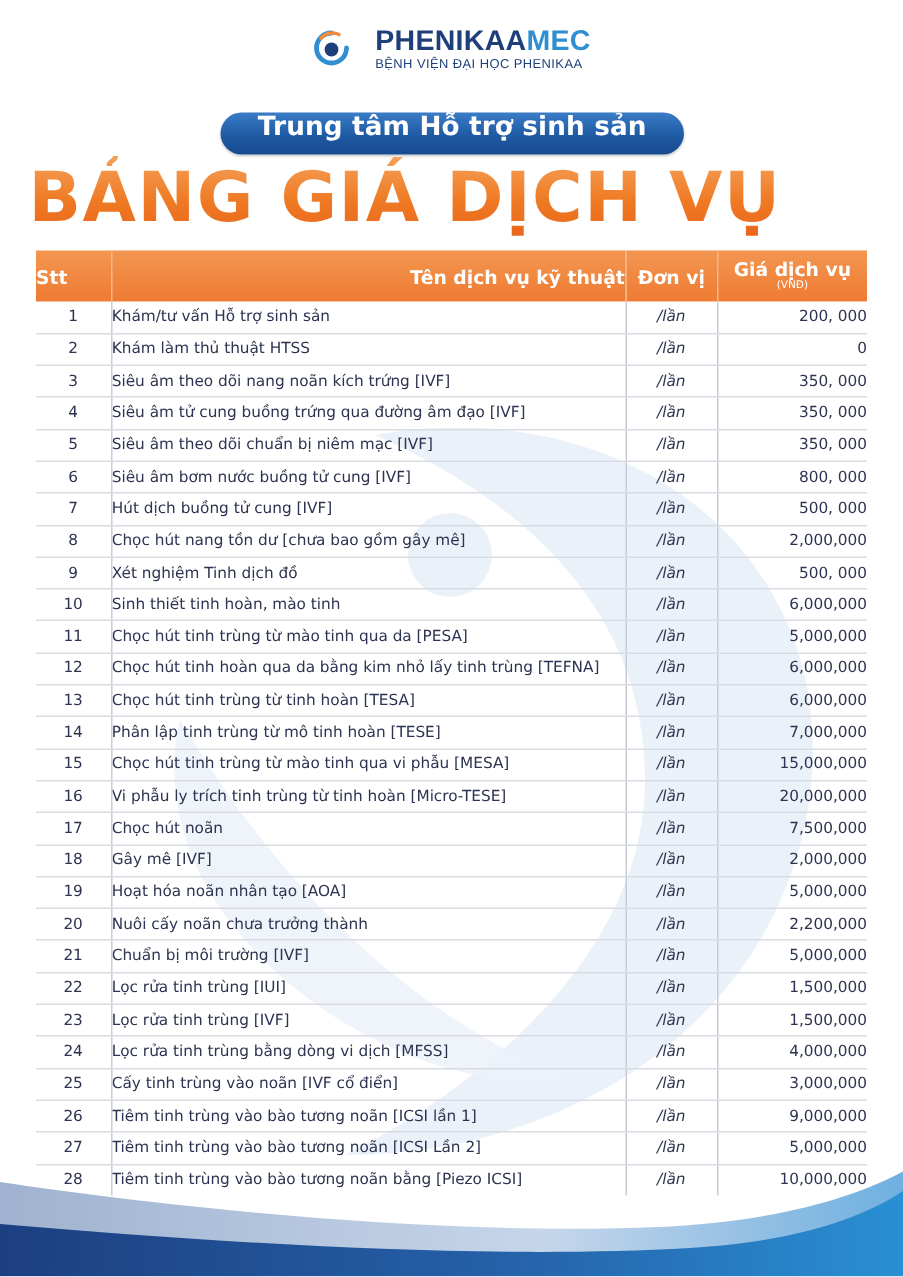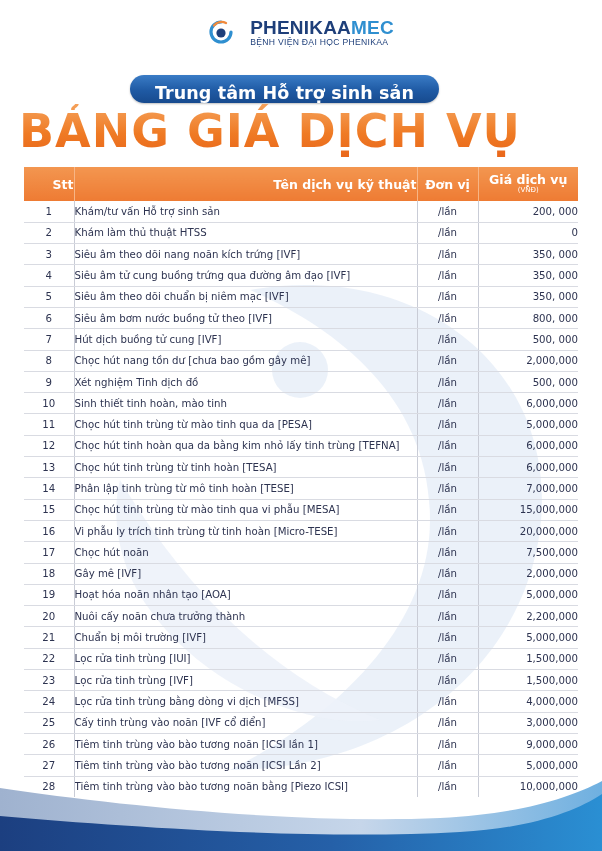--- a/index.html
+++ b/index.html
@@ -12,51 +12,51 @@
   
   .logo { position: absolute; top: 18px; left: 0; width: 602px; display: flex; justify-content: center; align-items: center; gap: 16px; z-index: 2; }
   .logo-mark { width: 26px; height: 26px; }
   .logo-text { display: flex; flex-direction: column; line-height: 1; }
   .logo-name { font-family: "Liberation Sans", sans-serif; font-weight: 700; font-size: 19px; letter-spacing: 0.2px; }
   .logo-name .p1 { color: #1e3f7a; }
   .logo-name .p2 { color: #2f8fd0; }
   .logo-sub { font-family: "Liberation Sans", sans-serif; font-size: 8.6px; color: #1e3f7a; letter-spacing: 0.3px; margin-top: 1px; }
 
   
-  .pill { position: absolute; left: 130px; top: 75px; width: 309px; height: 28px; border-radius: 14px;
+  .pill { position: absolute; left: 147px; top: 75px; width: 309px; height: 28px; border-radius: 14px;
           background: linear-gradient(180deg, #3a7cc6 0%, #1f5aa4 55%, #174a8e 100%);
-          box-shadow: 0 1px 2px rgba(0,0,0,0.25); display: flex; align-items: flex-end; justify-content: center; z-index: 2; }
+          box-shadow: 0 1px 2px rgba(0,0,0,0.25); display: flex; align-items: flex-start; justify-content: center; z-index: 2; }
   .pill span { color: #ffffff; font-family: "DejaVu Sans", sans-serif; font-weight: 700; font-size: 17.5px; letter-spacing: 0.1px; }
 
   
   .big-title { position: absolute; top: 104px; left: 0; width: 540px; text-align: center; z-index: 2;
                font-family: "DejaVu Sans", sans-serif; font-weight: 700; font-size: 46px; letter-spacing: 1px;
                color: #f07a26;
                background: linear-gradient(180deg, #f5a15a 0%, #ef7a24 55%, #e9661a 100%);
                -webkit-background-clip: text; background-clip: text; -webkit-text-fill-color: transparent; }
 
   
   .price-table { position: absolute; left: 24px; top: 167px; width: 554px; z-index: 2; border-collapse: collapse; table-layout: fixed; }
   .price-table col.c-stt { width: 50px; }
   .price-table col.c-name { width: 343px; }
   .price-table col.c-unit { width: 61px; }
   .price-table col.c-price { width: 100px; }
   .price-table thead th { background: linear-gradient(180deg, #f39650 0%, #ee7b33 100%); color: #ffffff; height: 34px;
                           font-weight: 700; font-size: 12.5px; font-family: "DejaVu Sans", sans-serif; vertical-align: middle; }
-  .price-table thead th.h-stt { text-align: right; border-right: 1px solid #f7b585; margin-left: 17px; }
+  .price-table thead th.h-stt { text-align: left; border-right: 1px solid #f7b585; margin-left: 17px; }
   .price-table thead th.h-name { text-align: right; padding-left: 29px; border-right: 1px solid #f7b585; }
   .price-table thead th.h-unit { text-align: center; border-right: 1px solid #f7b585; }
   .price-table thead th.h-price { text-align: center; line-height: 1; margin-left: 44px; }
   .h-price .main { display: block; font-size: 12.5px; }
   .h-price .sub { display: block; font-size: 7px; font-weight: 400; margin-top: 1px; }
 
   .price-table tbody td { height: 21.3px; font-size: 10.2px; color: #2d3350; border-bottom: 1px solid #d9dbe2; vertical-align: middle; white-space: nowrap; overflow: hidden; }
   .price-table tbody td.stt { text-align: center; border-right: 1px solid #c9ccd6; }
   .price-table tbody td.name { border-right: 1px solid #c9ccd6; }
-  .price-table tbody td.unit { text-align: center; border-right: 1px solid #c9ccd6; }
+  .price-table tbody td.unit { text-align: center; border-right: 1px solid #c9ccd6; font-style: italic; }
   .price-table tbody td.price { text-align: right; }
   .price-table tbody tr:last-child td { border-bottom: none; }
 
   
   .wave { position: absolute; left: 0; bottom: 0; width: 602px; height: 75px; z-index: 1; }
 </style>
 </head>
 <body>
 
 <svg class="watermark" viewBox="0 0 602 560" preserveAspectRatio="none">
@@ -127,21 +127,21 @@
         <td class="price">350, 000</td>
       </tr>
       <tr>
         <td class="stt">5</td>
         <td class="name">Siêu âm theo dõi chuẩn bị niêm mạc [IVF]</td>
         <td class="unit">/lần</td>
         <td class="price">350, 000</td>
       </tr>
       <tr>
         <td class="stt">6</td>
-        <td class="name">Siêu âm bơm nước buồng tử theo [IVF]</td>
+        <td class="name">Siêu âm bơm nước buồng tử cung [IVF]</td>
         <td class="unit">/lần</td>
         <td class="price">800, 000</td>
       </tr>
       <tr>
         <td class="stt">7</td>
         <td class="name">Hút dịch buồng tử cung [IVF]</td>
         <td class="unit">/lần</td>
         <td class="price">500, 000</td>
       </tr>
       <tr>

